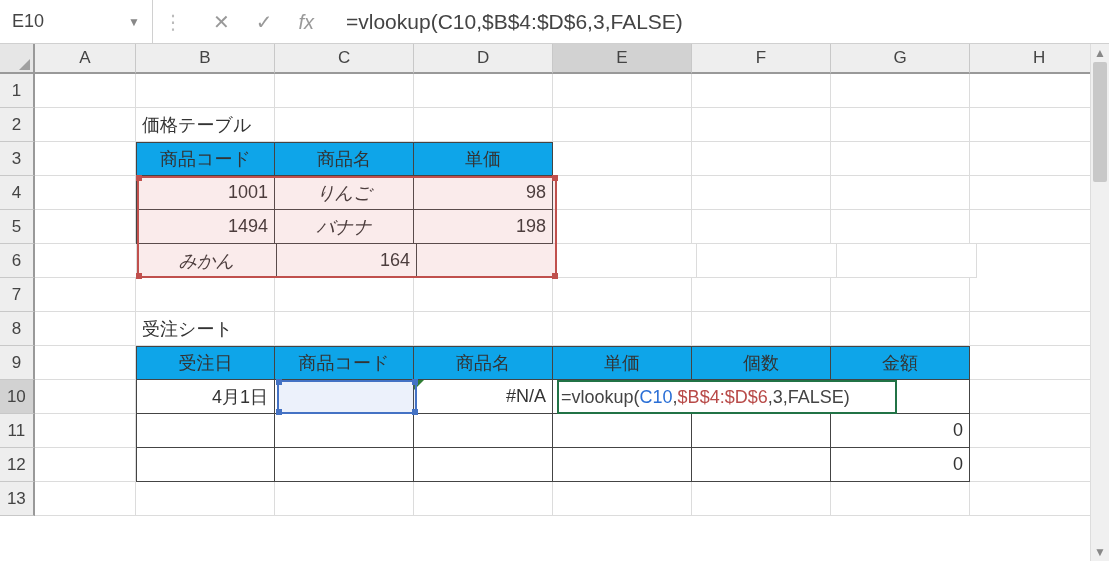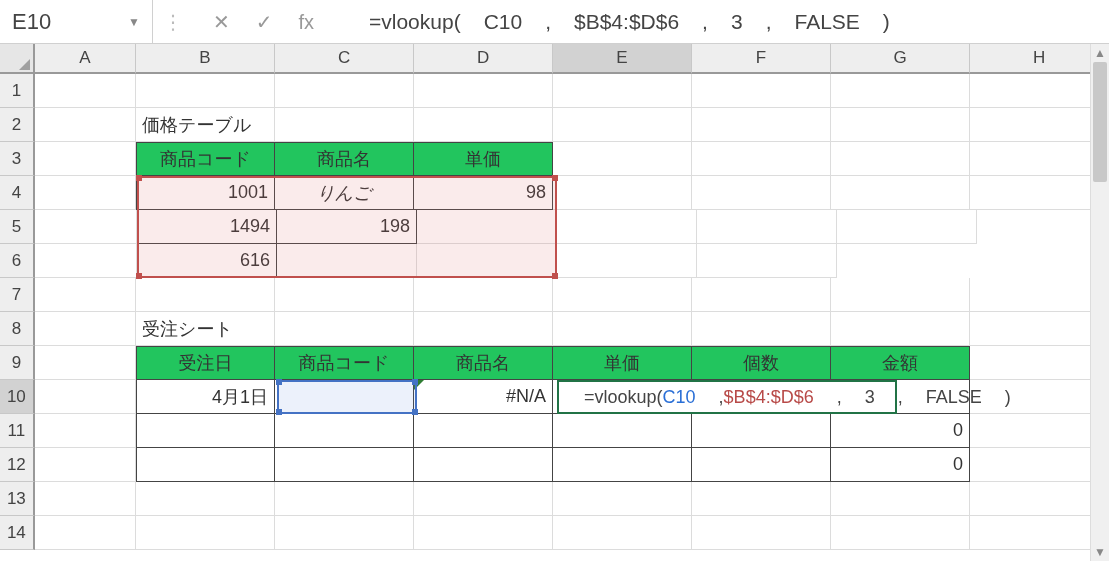--- a/index.html
+++ b/index.html
@@ -1,26 +1,26 @@
 <!DOCTYPE html>
 <html><head>
 <meta charset="utf-8">
 <style>
 * { box-sizing: border-box; margin: 0; padding: 0; font-family: "Meiryo", "Hiragino Sans", sans-serif; }
 body { background: #fff; width: 1109px; height: 561px; overflow: hidden; position: relative; }
 
 
 .topbar { display: flex; align-items: center; height: 44px; border-bottom: 1px solid #d0d0d0; padding-left: 4px; }
 .namebox-wrap { display: flex; align-items: center; gap: 6px; padding-right: 12px; border-right: 1px solid #d0d0d0; height: 100%; }
-.namebox { width: 118px; height: 30px; font-size: 22px; color: #444; padding: 2px 8px; border: none; background: transparent; }
+.namebox { width: 118px; height: 30px; font-size: 18px; color: #444; padding: 2px 8px; border: none; background: transparent; }
 .namebox-dd { color: #888; font-size: 12px; }
 .fx-divider { color: #bbb; font-size: 20px; padding: 0 10px; }
 .fx-icons { display: flex; align-items: center; gap: 26px; padding: 0 14px 0 20px; }
 .fx-icons span { color: #999; font-size: 20px; line-height: 1; }
-.fx-label { color: #666; font-size: 19px; padding-right: 18px; }
+.fx-label { font-style: italic; color: #666; font-size: 19px; padding-right: 18px; }
 .formula-input { flex: 1; font-size: 21px; color: #444; height: 30px; border: none; background: transparent; display:flex; align-items:center; }
 
 
 .grid { position: relative; }
 .col-hdr-row { display: flex; height: 30px; }
 .corner { width: 35px; height: 30px; background: #e6e6e6; border-right: 2px solid #999; border-bottom: 2px solid #999; position:relative; }
 .corner::after { content:''; position:absolute; right:3px; bottom:2px; width:0; height:0; border-left:11px solid transparent; border-bottom:11px solid #a0a0a0; }
 .col-hdr { background: #eee; color: #444; text-align: center; font-size: 17px; border-right: 1px solid #c8c8c8; border-bottom: 2px solid #999; display:flex; align-items:center; justify-content:center; }
 .col-hdr.active { background: #d2d2d2; }
 
@@ -29,21 +29,21 @@
 .row-hdr.active { background: #d2d2d2; }
 
 .cell { border-right: 1px solid #dcdcdc; border-bottom: 1px solid #dcdcdc; font-size: 18px; color: #333; display:flex; align-items:center; padding: 0 6px; position:relative; }
 .r { justify-content: flex-end; }
 .c { justify-content: center; font-style: italic; }
 .bold { font-weight: 400; }
 .bord-t { border-top: 1px solid #444; }
 .bord-b { border-bottom: 1px solid #444; }
 .bord-l { border-left: 1px solid #444; }
 .bord-r { border-right: 1px solid #444; }
-.g-hdr { background: #22c55e; text-align: center; justify-content: center; }
+.g-hdr { background: #0ea5e9; text-align: center; justify-content: center; }
 
 
 .wA { width: 102px; }
 .wB { width: 140px; }
 .wC { width: 140px; }
 .wD { width: 140px; }
 .wE { width: 140px; }
 .wF { width: 140px; }
 .wG { width: 140px; }
 .wH { width: 140px; }
@@ -55,21 +55,21 @@
 .range-blue-sel .corner-sq { width:6px; height:6px; background:#4472c4; position:absolute; }
 .active-cell { position:absolute; border:2px solid #217346; background:#fff; display:flex; align-items:center; padding: 0 2px; font-size:18px; }
 .err-tri { position:absolute; top:0; left:0; width:0; height:0; border-top:10px solid #2e7d32; border-right:10px solid transparent; }
 
 .scroll-v { position:absolute; right:0; top:44px; bottom:0; width:19px; background:#f0f0f0; border-left:1px solid #ddd; }
 .scroll-v .up, .scroll-v .down { height:18px; display:flex; align-items:center; justify-content:center; color:#888; font-size:12px; }
 .scroll-v .thumb { position:absolute; top:18px; left:2px; right:2px; height:120px; background:#c8c8c8; border-radius:2px; }
 
 .formula-colored span.blue { color:#2a6fd6; }
 .formula-colored span.red { color:#b84a48; }
-.formula-colored span.black { color:#444;margin-left:23px; }
+.formula-colored span.black { color:#444; }
 </style>
 </head>
 <body>
 
 <div class="topbar">
   <div class="namebox-wrap">
     <input class="namebox" value="E10" style="">
     <span class="namebox-dd">▼</span>
   </div>
   <span class="fx-divider">⋮</span>
@@ -149,31 +149,33 @@
     <div class="cell wE"></div>
       <div class="cell wF"></div>
       <div class="cell wG"></div>
       <div class="cell wH"></div>
   </div>
 
   <div class="row">
       <div class="row-hdr">5</div>
     <div class="cell wA"></div>
     <div class="cell wB r bord-l bord-b bord-r">1494</div>
+    <div class="cell wC c bord-b bord-r">バナナ</div>
     <div class="cell wD r bord-b bord-r">198</div>
     <div class="cell wE"></div>
       <div class="cell wF"></div>
       <div class="cell wG"></div>
       <div class="cell wH"></div>
   </div>
 
   <div class="row">
       <div class="row-hdr">6</div>
     <div class="cell wA"></div>
-    <div class="cell wD r bord-b bord-r">616</div>
+    <div class="cell wC c bord-b bord-r">みかん</div>
+    <div class="cell wD r bord-b bord-r">164</div>
     <div class="cell wE"></div>
       <div class="cell wF"></div>
       <div class="cell wG"></div>
       <div class="cell wH"></div>
   </div>
 
   <div class="row">
       <div class="row-hdr">7</div>
     <div class="cell wA"></div>
       <div class="cell wB"></div>
@@ -253,31 +255,20 @@
     <div class="cell wA"></div>
       <div class="cell wB"></div>
       <div class="cell wC"></div>
       <div class="cell wD"></div>
       <div class="cell wE"></div>
       <div class="cell wF"></div>
       <div class="cell wG"></div>
       <div class="cell wH"></div>
   </div>
 
-  <div class="row">
-      <div class="row-hdr">14</div>
-    <div class="cell wA"></div>
-      <div class="cell wB"></div>
-      <div class="cell wC"></div>
-      <div class="cell wD"></div>
-      <div class="cell wE"></div>
-      <div class="cell wF"></div>
-      <div class="cell wG"></div>
-      <div class="cell wH"></div>
-  </div>
 
   <div class="range-red" style="left:137px; top:132px; width:420px; height:102px;">
     <div class="corner-sq" style="left:-3px;top:-3px"></div>
       <div class="corner-sq" style="right:-3px;top:-3px"></div>
       <div class="corner-sq" style="left:-3px;bottom:-3px"></div>
       <div class="corner-sq" style="right:-3px;bottom:-3px"></div>
   </div>
 
   <div class="range-blue-sel" style="left:277px; top:336px; width:140px; height:34px;">
     <div class="corner-sq" style="left:-3px;top:-3px"></div>

